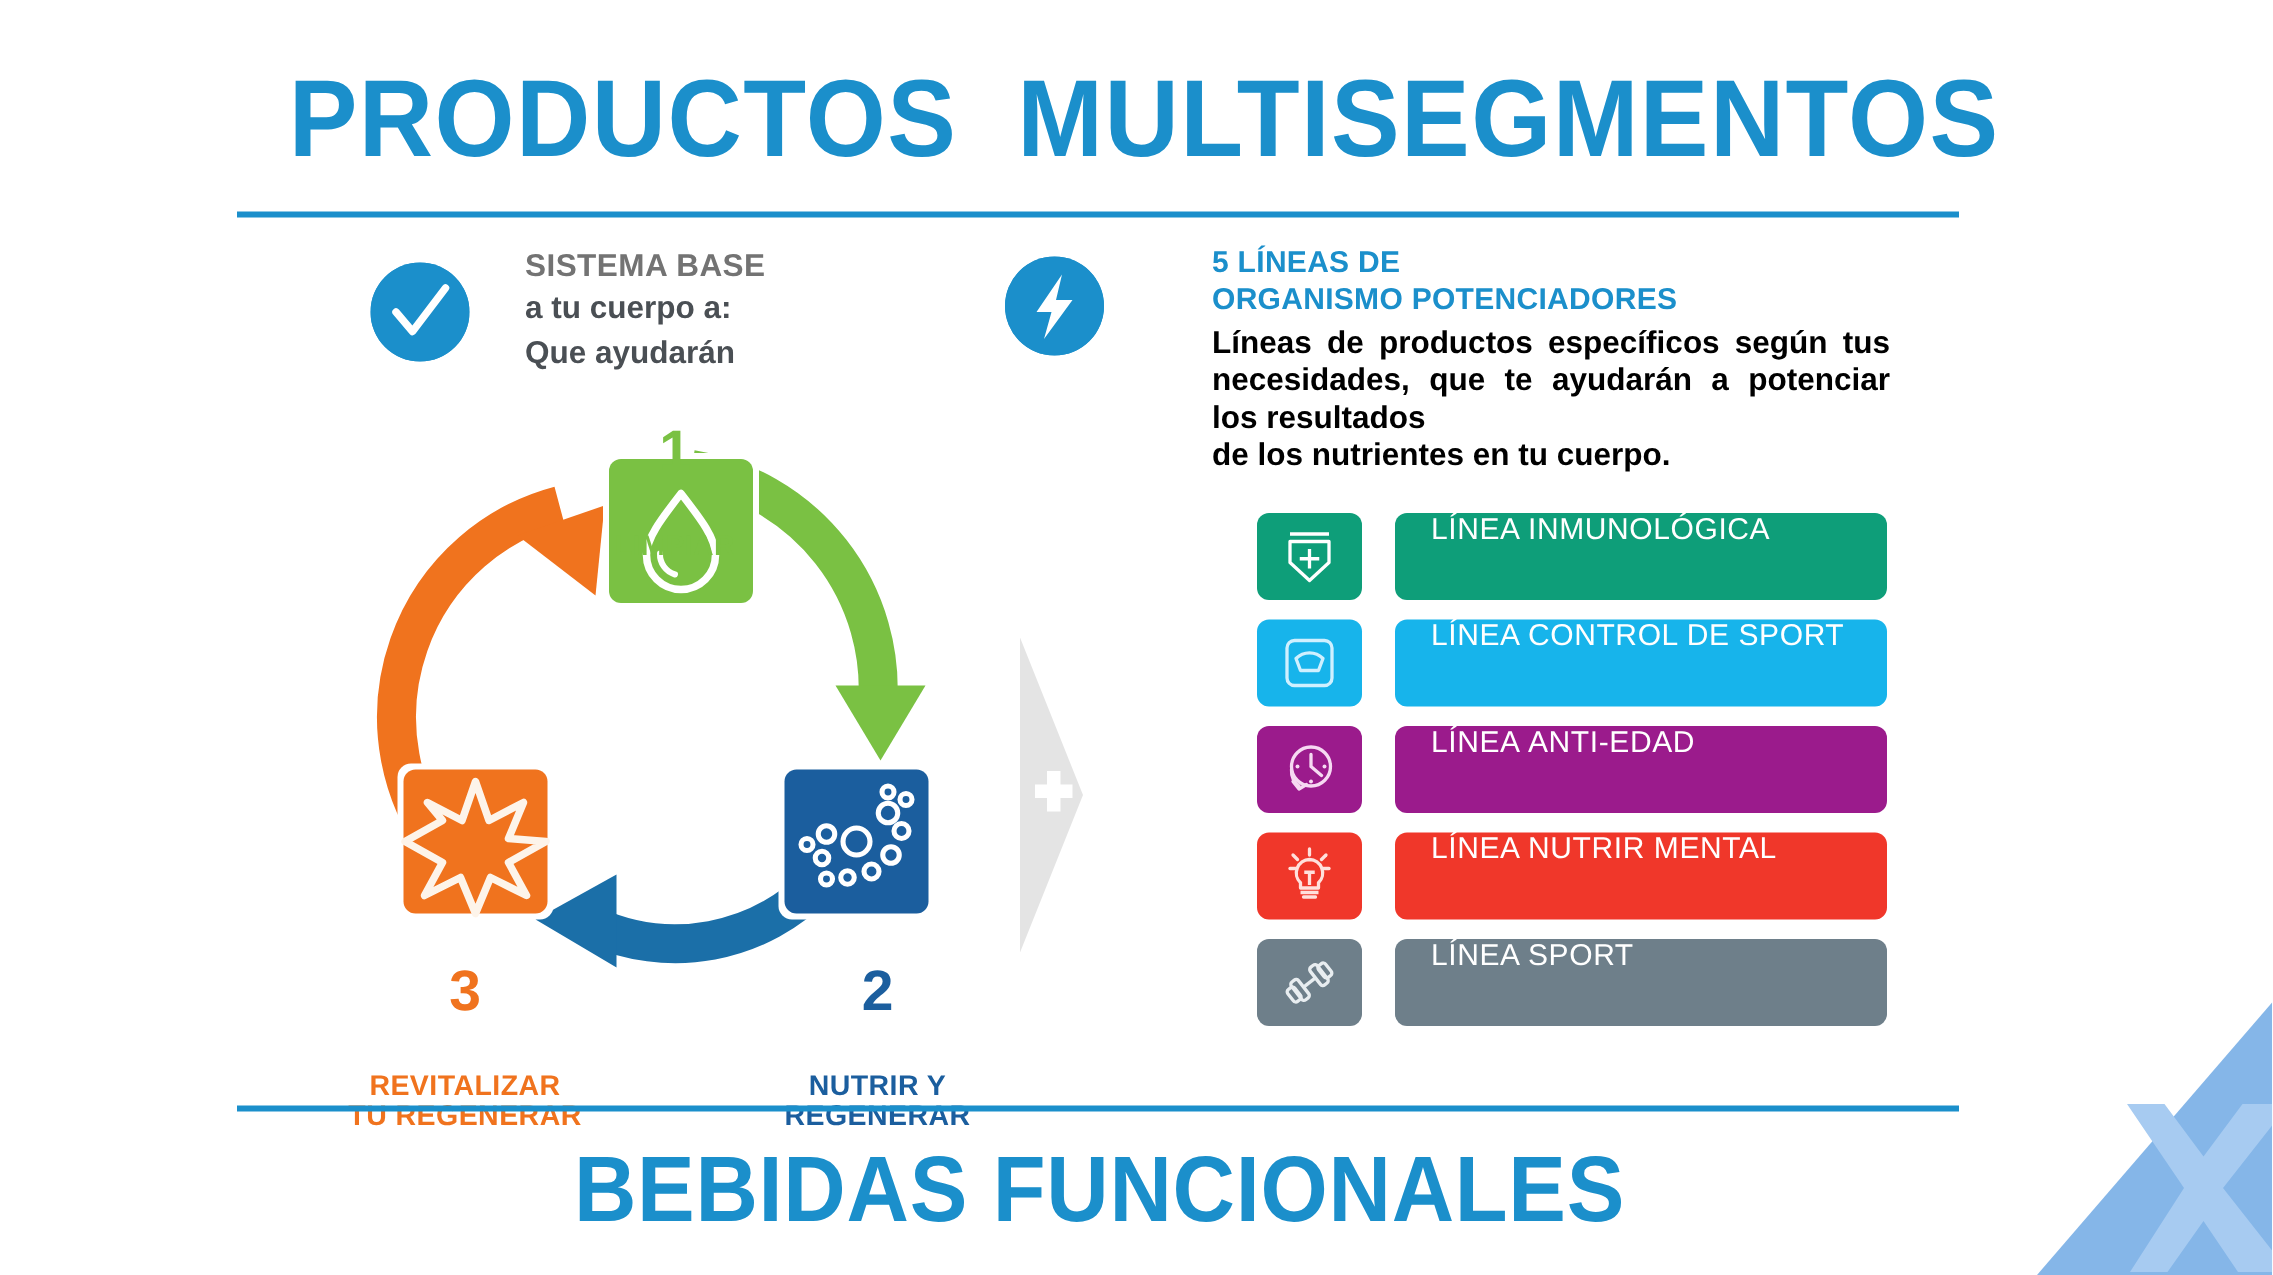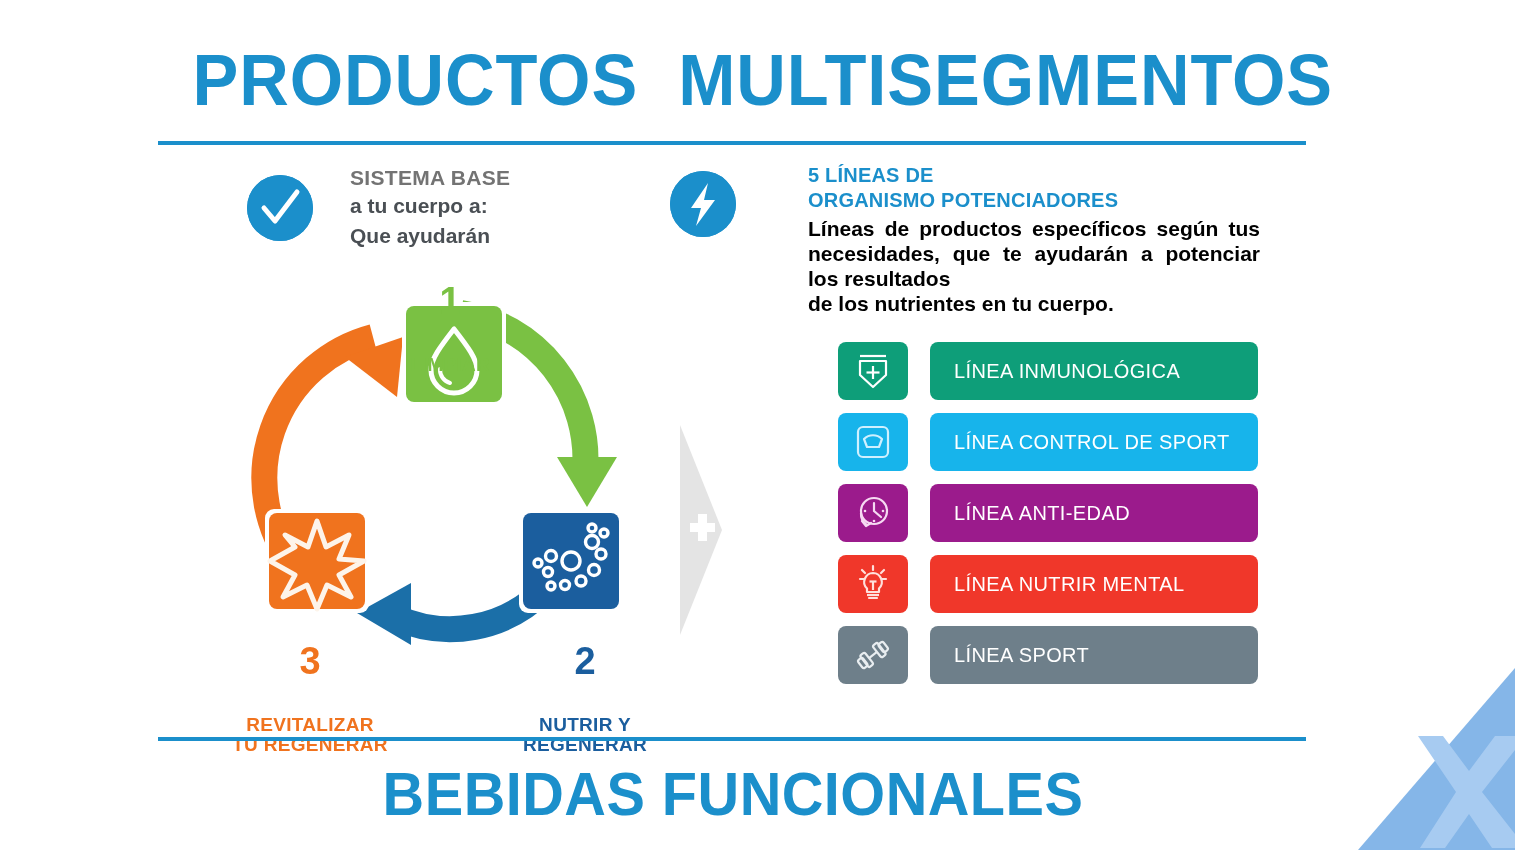--- a/index.html
+++ b/index.html
@@ -135,21 +135,21 @@
     width: 70px; height: 58px;
     border-radius: 8px;
     display: flex; align-items: center; justify-content: center;
   }
   .line-icon svg { display: block; }
   .line-bar {
     position: absolute;
     left: 92px; top: 0;
     width: 328px; height: 58px;
     border-radius: 8px;
-    display: flex; align-items: center;
+    display: flex; align-items: flex-start;
     padding-left: 24px;
     color: #ffffff;
     font-size: 20px;
     letter-spacing: .4px;
     white-space: pre;
   }
   .line-bar b { font-weight: normal; }
   .line-bar .lead { font-weight: normal; }
 
   

